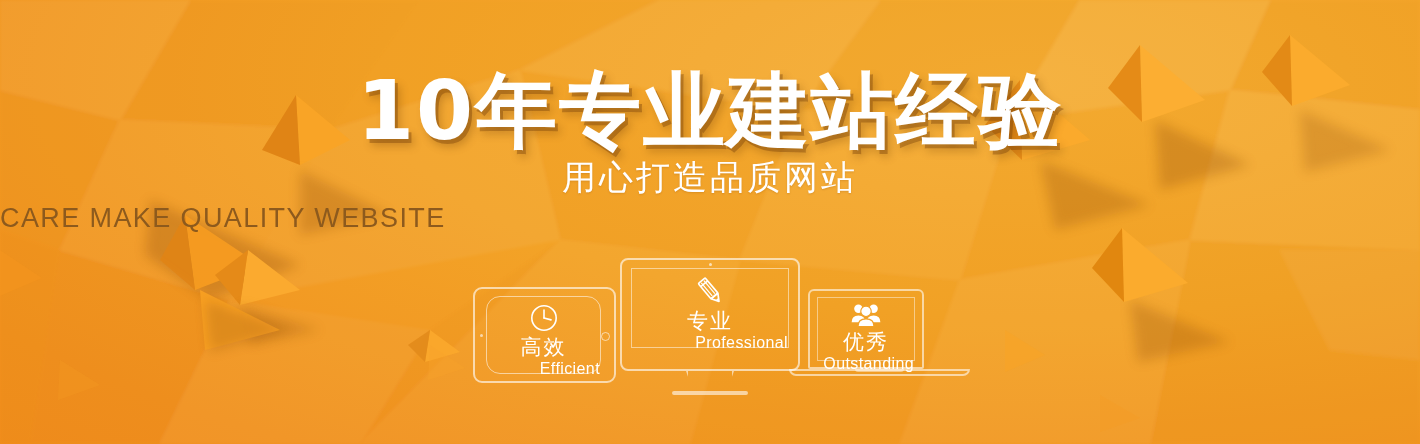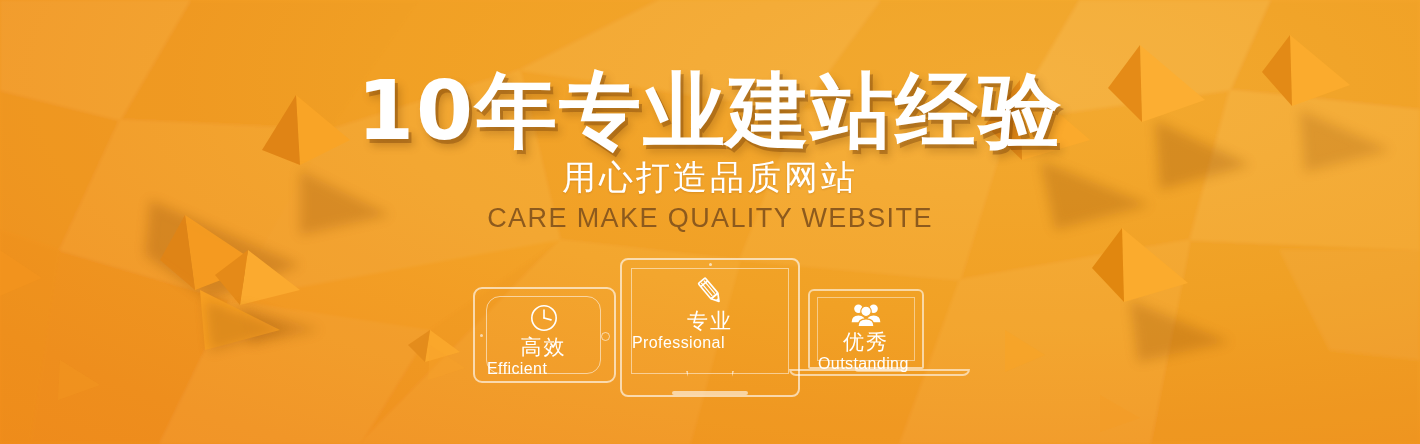--- a/index.html
+++ b/index.html
@@ -48,42 +48,42 @@
     font-size:34px;
     line-height:1.2;
     color:#ffffff;
     letter-spacing:3px;
     text-shadow:0 1px 2px rgba(130,70,10,.22);
   }
   .sub-en{
     position:absolute;
     left:0;right:0;
     top:203px;
-    text-align:center;
+    text-align:left;
     font-family:"Liberation Sans","DejaVu Sans",sans-serif;
     font-size:27px;
     font-weight:normal;
     color:#8d5a1d;
     letter-spacing:1.4px;
   }
   .dev-label-cn{
     font-family:"DejaVu Sans","Liberation Sans",sans-serif;
     font-size:21px;
     color:#ffffff;
     letter-spacing:2px;
     line-height:1.15;
     text-align:center;
   }
   .dev-label-en{
     font-family:"Liberation Sans","DejaVu Sans",sans-serif;
     font-size:16px;
     color:#ffffff;
     letter-spacing:.4px;
     line-height:1.3;
-    text-align:left;
+    text-align:right;
   }
 
   
   .tablet{
     position:absolute;
     left:473px; top:287px;
     width:143px; height:96px;
     border:2px solid rgba(255,255,255,.62);
     border-radius:9px;
     box-sizing:border-box;
@@ -106,21 +106,21 @@
     left:5px; top:50%;
     width:3px;height:3px;margin-top:-1.5px;
     background:rgba(255,255,255,.6);
     border-radius:50%;
   }
 
   
   .monitor{
     position:absolute;
     left:620px; top:258px;
-    width:180px; height:139px;
+    width:180px; height:113px;
     border:2px solid rgba(255,255,255,.62);
     border-radius:8px;
     box-sizing:border-box;
   }
   .monitor .screen{
     position:absolute;
     left:9px; top:8px; right:9px; bottom:21px;
     border:1px solid rgba(255,255,255,.5);
   }
   .monitor .dot{

